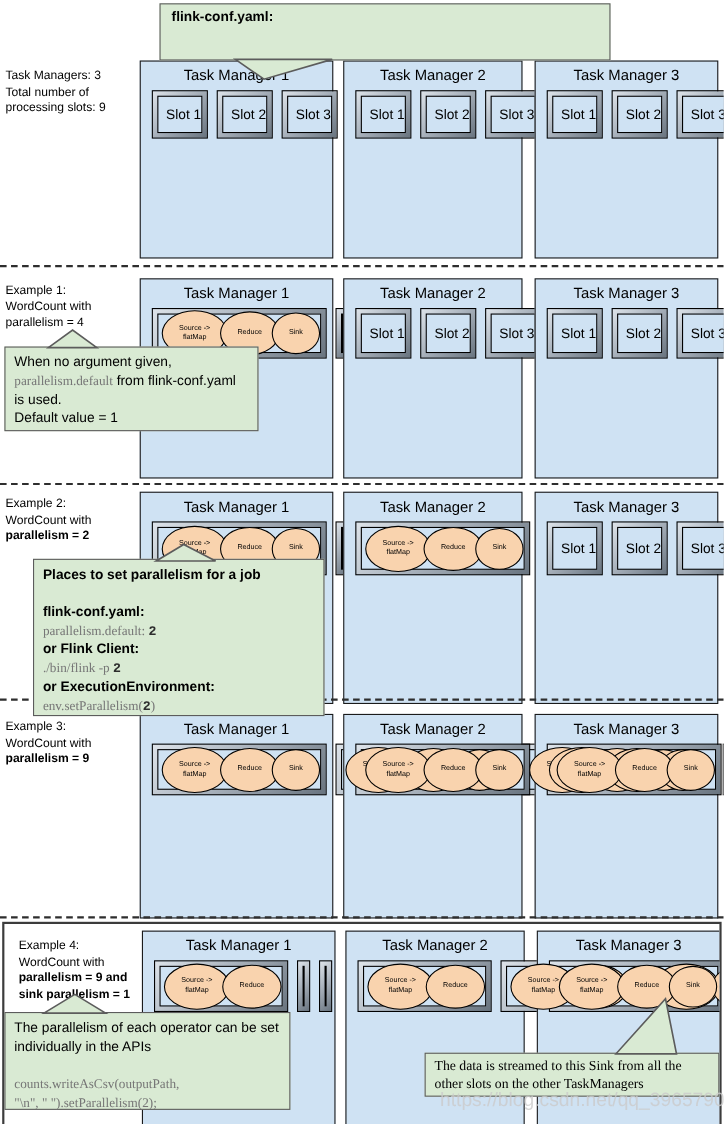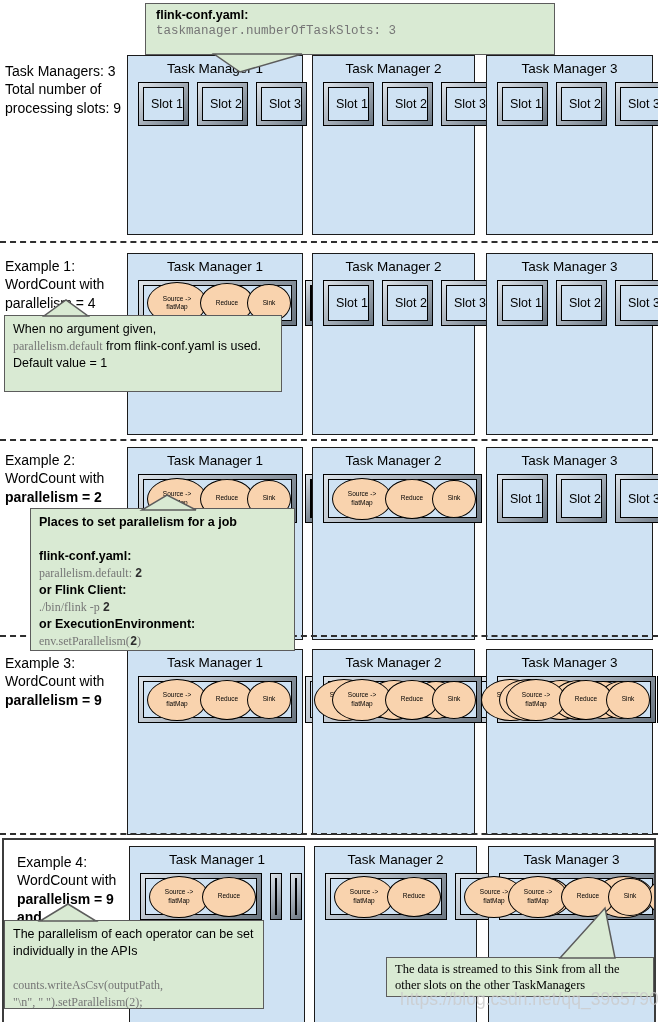--- a/index.html
+++ b/index.html
@@ -14,21 +14,21 @@
            box-sizing:border-box;display:flex;align-items:center;overflow:visible}
   .slot-label{font-size:12.5px;padding-left:7px}
   .ovals{display:flex;align-items:center;padding-left:3px}
   .oval{border:1.5px solid #000;background:var(--c-oval,#f9d3ae);border-radius:50%;
         display:flex;align-items:center;justify-content:center;text-align:center;
         font-size:6.5px;line-height:1.25;flex:none;white-space:pre-line;z-index:2;position:relative}
   .oval.b{font-weight:bold}
   .oval.o0{width:58px;height:40px}
   .oval.o1{width:52px;height:38px;margin-left:-7px}
   .oval.o2{width:42px;height:36px;margin-left:-7px}
-  .row-label{position:absolute;font-size:14px;line-height:1.32;white-space:pre-line;z-index:4}
+  .row-label{position:absolute;font-size:11px;line-height:1.32;white-space:pre-line;z-index:4}
   .row-label .bold{font-weight:bold}
   .dash{position:absolute;left:0;width:658px;height:0;border-top:2px dashed #2e2e2e;z-index:3}
   .callout{position:absolute;background:var(--c-callout,#d9ead3);border:1.5px solid #5c5c5c;
            box-sizing:border-box;z-index:6;padding:5px 8px;font-size:12.5px;line-height:1.35;
            white-space:pre-wrap}
   .callout.small{padding:3px 8px;line-height:1.3}
   .callout .plain{color:#000}
   .callout .bold{font-weight:bold;color:#000}
   .callout .mono{font-family:Liberation Serif, serif;color:#767676;font-size:12px}
   .callout .monob{font-family:"Liberation Mono",monospace;color:#2d2d2d;font-weight:bold;font-size:12px}
@@ -42,21 +42,20 @@
   #ex4box{position:absolute;border:2px solid #3c3c3c;box-sizing:border-box;overflow:hidden;z-index:1}
   .wm{position:absolute;left:400px;top:989px;z-index:10;color:rgba(203,203,203,0.8);
       font-size:17.5px;white-space:nowrap}
 </style>
 </head>
 <body>
 
 <div id="stage">
   <div id="tc">
     <div class="t">flink-conf.yaml:</div>
-    <div class="c">taskmanager.numberOfTaskSlots: 3</div>
   </div>
   <svg class="ptr" width="92" height="20" style="left:212px;top:53px">
     <polygon points="2,1 90,1 28,19"></polygon>
   </svg>
   <div id="rows-root">
       <div class="row-label" style="left: 5px; top: 62px; width: 120px;"><span class="plain">Task Managers: 3
 Total number of
 processing slots: 9</span></div>
       <div class="tm" style="left: 127px; top: 55px; width: 176px; height: 180px;">
         <div class="tm-title">Task Manager 1</div>
@@ -177,21 +176,21 @@
               <span class="slot-label">Slot 2</span>
             </div>
           </div>
           <div class="slot" style="height: 46px;">
             <div class="slot-in">
               <span class="slot-label">Slot 3</span>
             </div>
           </div>
         </div>
       </div>
-      <div class="callout" style="left: 4px; top: 315px; width: 278px; height: 77px;"><span class="plain">When no argument given,
+      <div class="callout" style="left: 4px; top: 315px; width: 231px; height: 77px;"><span class="plain">When no argument given,
 </span><span class="mono">parallelism.default</span><span class="plain"> from flink-conf.yaml is used.
 Default value = 1</span></div>
       <svg class="ptr" width="56" height="20" style="left: 38px; top: 298px;">
         <polygon points="6,18 50,18 28,2"></polygon>
       </svg>
       <div class="row-label" style="left: 5px; top: 451px; width: 122px;"><span class="plain">Example 2:
 WordCount with
 </span><span class="bold">parallelism = 2</span></div>
       <div class="tm" style="left: 127px; top: 447px; width: 176px; height: 193px;">
         <div class="tm-title">Task Manager 1</div>

